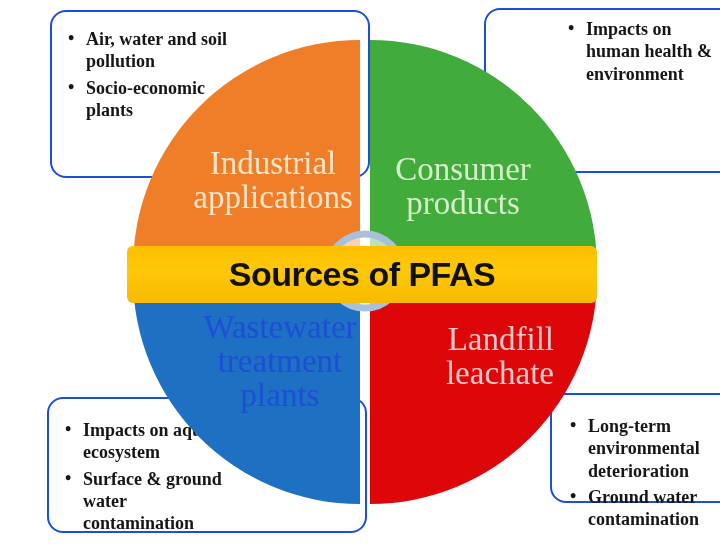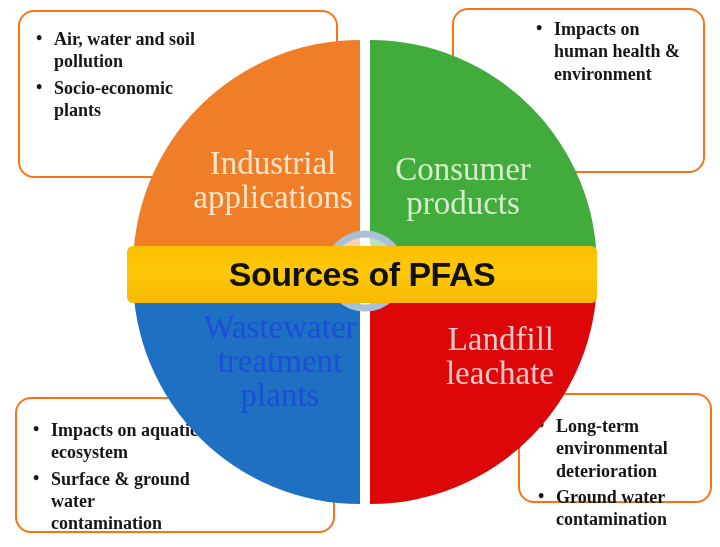--- a/index.html
+++ b/index.html
@@ -3,22 +3,22 @@
 <meta charset="utf-8">
 <style>
   html,body{margin:0;padding:0;background:#fff;}
   .stage{
     position:relative;width:720px;height:547px;overflow:hidden;
     background:#fff;outline:1px solid #e3e3e3;
     font-family:"Liberation Serif","DejaVu Serif",serif;
   }
   
   .callout{
-    position:absolute;background:#fff;border:2px solid #f97316;
-    border-radius:16px;box-sizing:border-box;z-index:1;
+    position:absolute;background:#fff;border:2px solid #1d4ed8;
+    border-radius:16px;box-sizing:border-box;z-index:1;margin-left:32px;
   }
   .callout ul{
     margin:0;padding:0;list-style:none;
     font-weight:bold;font-size:18px;line-height:1.24;color:#161616;
   }
   .callout li{
     position:relative;padding-left:20px;margin-bottom:4px;
   }
   .callout li::before{
     content:"•";position:absolute;left:2px;top:-1px;font-size:18px;color:#161616;

